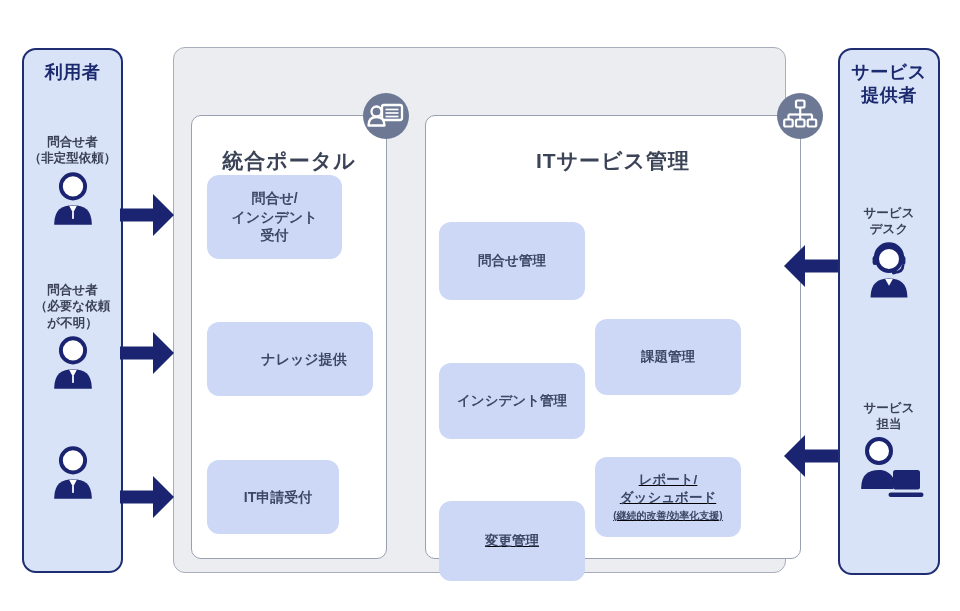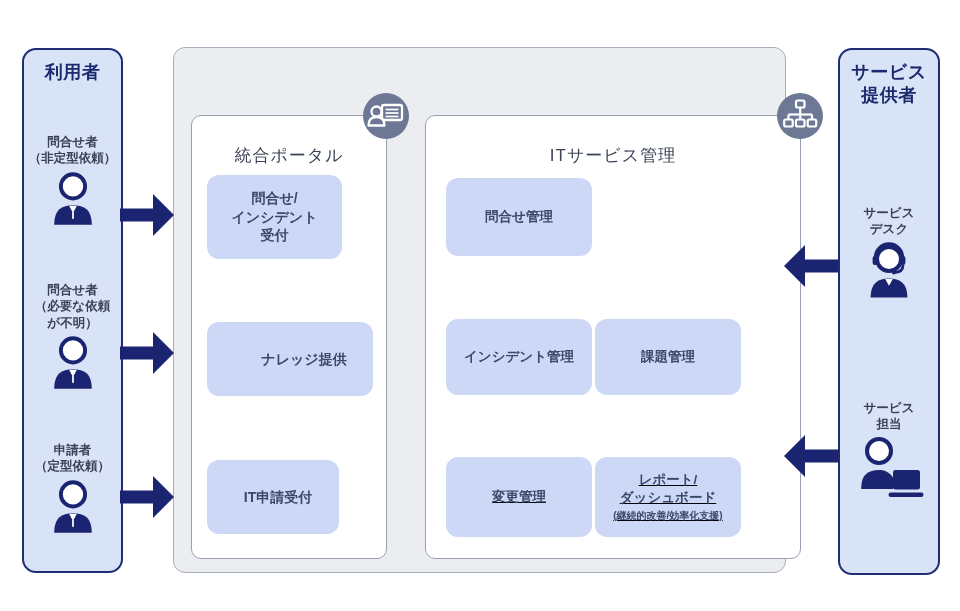--- a/index.html
+++ b/index.html
@@ -15,36 +15,36 @@
   .actor{position:absolute;left:0;width:100%;display:flex;flex-direction:column;align-items:center;gap:1px;}
   .actor-label{font-size:12.5px;font-weight:bold;color:#3a4156;text-align:center;line-height:1.3;white-space:pre-line;}
   .actor svg{display:block;}
 
   
   .center-box{position:absolute;left:173px;top:47px;width:613px;height:526px;background:#ebedf1;border:1.5px solid #a8adbb;border-radius:12px;box-sizing:border-box;}
 
   .white-box{position:absolute;top:67px;height:444px;background:#ffffff;border:1.5px solid #99a0b1;border-radius:10px;box-sizing:border-box;}
   .box-portal{left:17px;width:196px;}
   .box-itsm{left:251px;width:376px;}
-  .box-title{position:absolute;top:14px;left:0;width:100%;text-align:center;font-size:17px;font-weight:normal;color:#3b4356;letter-spacing:1px;}
+  .box-title{position:absolute;top:14px;left:0;width:100%;text-align:center;font-size:21px;font-weight:bold;color:#3b4356;letter-spacing:1px;}
 
   .badge{position:absolute;top:-23px;right:-23px;width:46px;height:46px;border-radius:50%;background:#6d7994;display:flex;align-items:center;justify-content:center;}
 
   .item{position:absolute;background:#ccd8f6;border-radius:12px;display:flex;flex-direction:column;align-items:center;justify-content:center;box-sizing:border-box;}
   .item-label{font-size:14px;font-weight:bold;color:#3d4767;text-align:center;line-height:1.35;white-space:pre-line;}
   .item-sub{font-size:10px;font-weight:bold;color:#3d4767;text-align:right;margin-top:2px;}
 
   
   .p-item-0{left:15px;top:59px;width:135px;height:84px;}
   .p-item-1{left:15px;top:206px;width:166px;height:74px;padding-left:28px;}
   .p-item-2{left:15px;top:344px;width:132px;height:74px;padding-left:10px;}
 
   
   .i-item{width:146px;}
-  .i-col-0{left:20px;} .i-col-1{left:169px;}
+  .i-col-0{left:13px;margin-top:44px;} .i-col-1{left:169px;}
   .i-row-0{top:62px;height:78px;}
   .i-row-1{top:203px;height:76px;}
   .i-row-2{top:341px;height:80px;text-decoration:underline;}
   .i-item .item-label{font-size:13.5px;}
 
   .arrow{position:absolute;z-index:3;}
 </style>
 </head>
 <body>
 
@@ -76,22 +76,20 @@
           <circle cx="32" cy="19" r="12.5" fill="#ffffff" stroke="#1a2470" stroke-width="4"></circle>
           <path d="M20.6 16.5 A12.5 12.5 0 0 1 43.4 14.2 C40 6.5 29.5 4 23.8 9.8 C21.9 11.7 20.8 14 20.6 16.5 Z" fill="#1a2470"></path>
           <path d="M32 38.5 C20 38.5 13 43.5 12.6 57.5 L12.6 58.5 L51.4 58.5 L51.4 57.5 C51 43.5 44 38.5 32 38.5 Z" fill="#1a2470"></path>
           <path d="M28 39 L32 46.5 L36 39 Z" fill="#ffffff"></path>
           <rect x="31.1" y="45.5" width="1.8" height="7" fill="#ffffff"></rect>
         </svg>
       </span>
     </div>
 
     <div class="actor" style="top:392px;">
-      <div class="actor-label">申請者
-（定型依頼）</div>
       <span>
         <svg width="64" height="62" viewBox="0 0 64 64">
           <circle cx="32" cy="19" r="12.5" fill="#ffffff" stroke="#1a2470" stroke-width="4"></circle>
           <path d="M20.6 16.5 A12.5 12.5 0 0 1 43.4 14.2 C40 6.5 29.5 4 23.8 9.8 C21.9 11.7 20.8 14 20.6 16.5 Z" fill="#1a2470"></path>
           <path d="M32 38.5 C20 38.5 13 43.5 12.6 57.5 L12.6 58.5 L51.4 58.5 L51.4 57.5 C51 43.5 44 38.5 32 38.5 Z" fill="#1a2470"></path>
           <path d="M28 39 L32 46.5 L36 39 Z" fill="#ffffff"></path>
           <rect x="31.1" y="45.5" width="1.8" height="7" fill="#ffffff"></rect>
         </svg>
       </span>
     </div>

